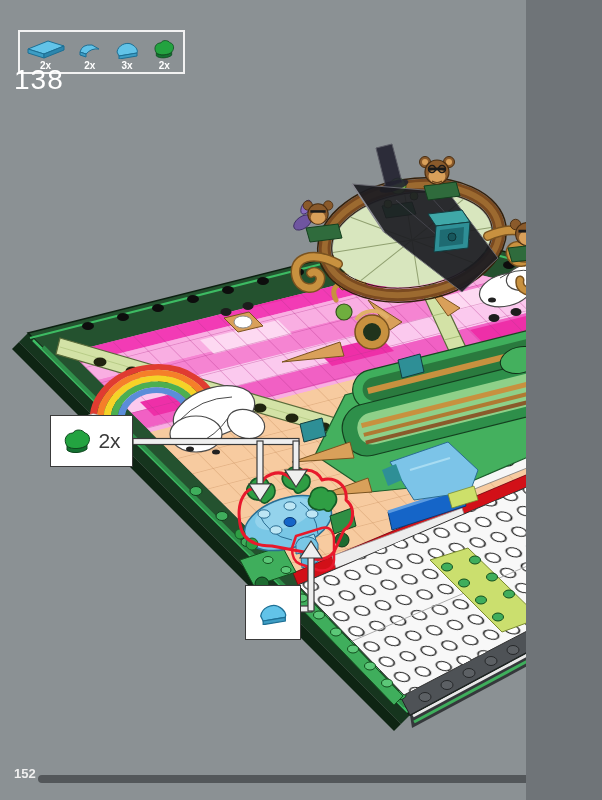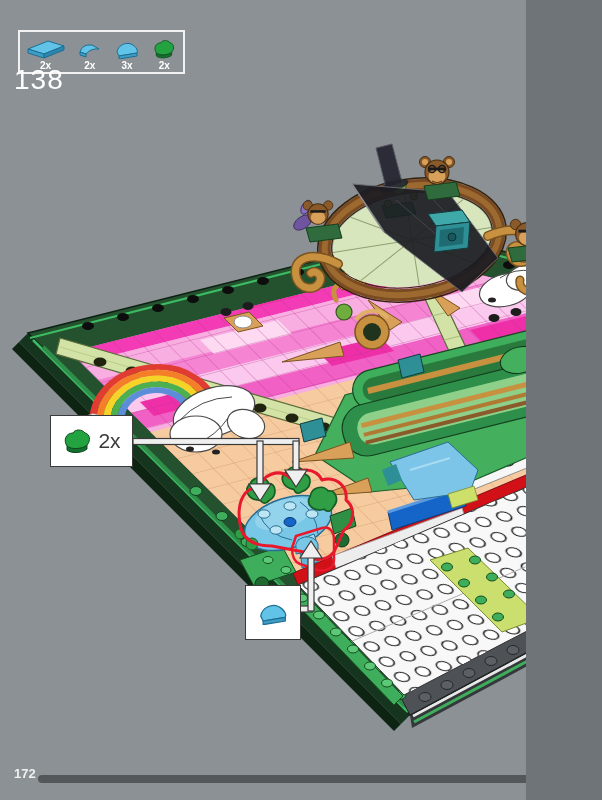--- a/index.html
+++ b/index.html
@@ -494,16 +494,16 @@
     <span class="callout-count">2x</span>
   </div>
 
   <div class="abs callout callout-2">
     <svg width="32" height="24" viewBox="0 0 26 19">
       <path d="M3,12 C4,5 12,2 17,4 C23,7 24,11 23,13 L5,16 Z" fill="#62c3e8" stroke="#1d6f94" stroke-width="1"></path>
       <path d="M5,16 L23,13 L23,16 L5,19 Z" fill="#3d9dc4" stroke="#1d6f94" stroke-width="1"></path>
     </svg>
   </div>
 
-  <div class="abs page-number">172</div>
+  <div class="abs page-number">152</div>
   <div class="abs progress-bar"></div>
 
 </div>
 
 </body></html>

